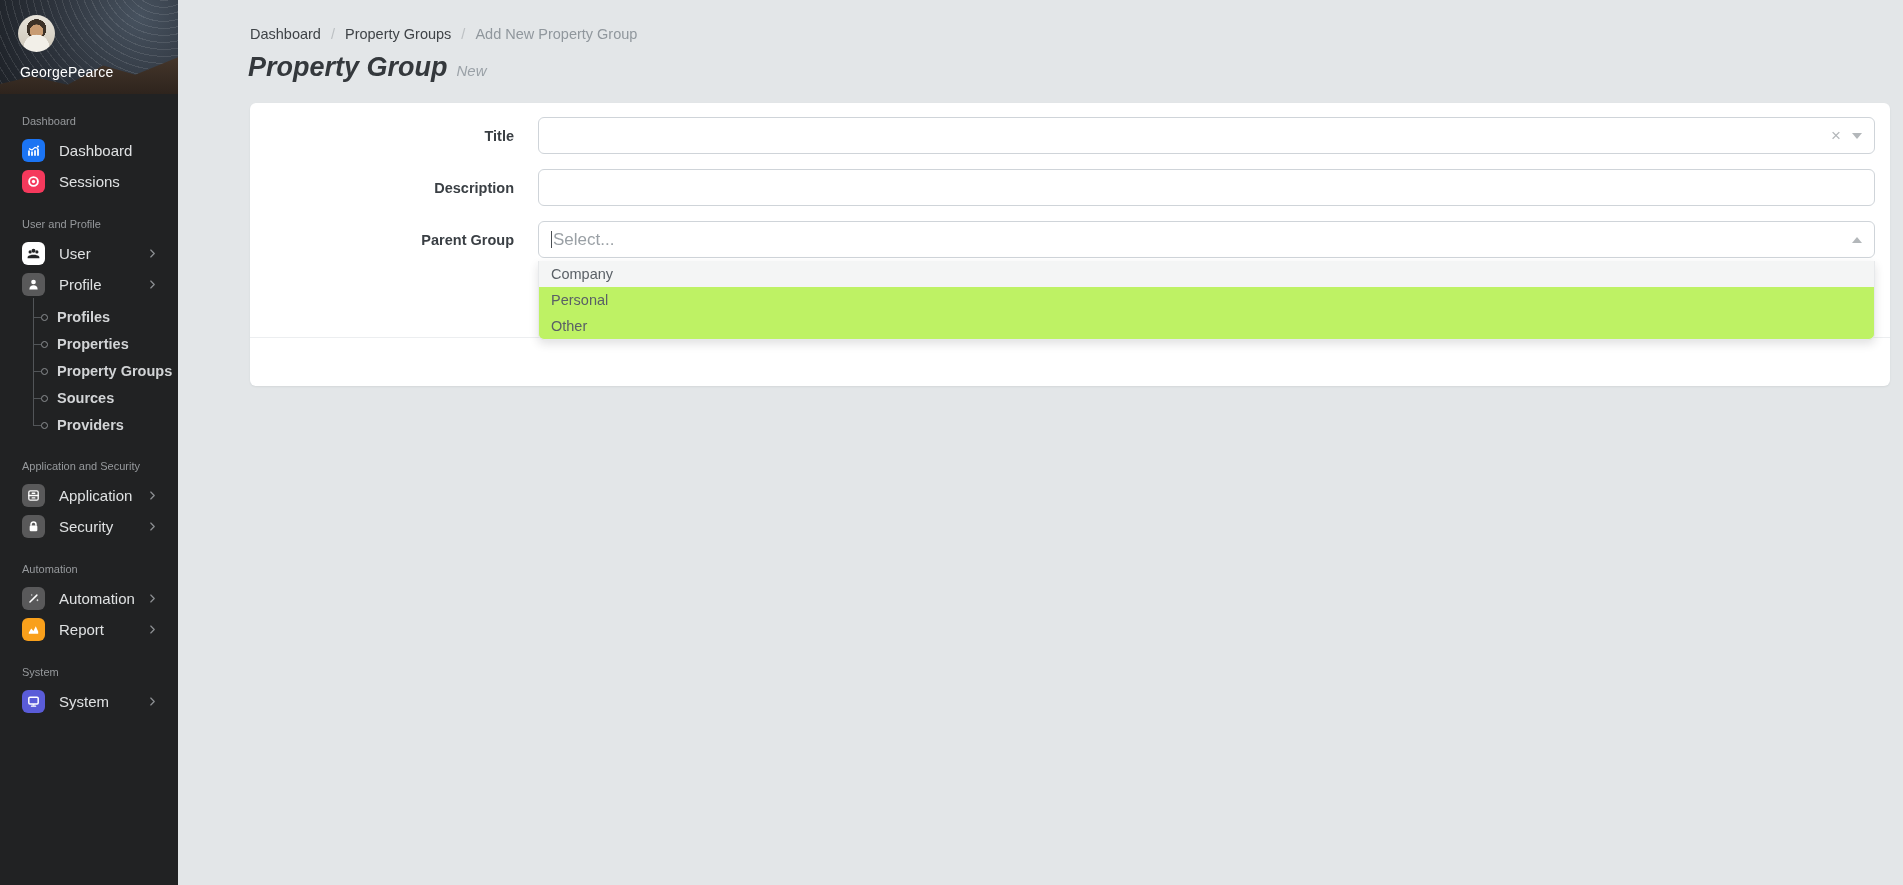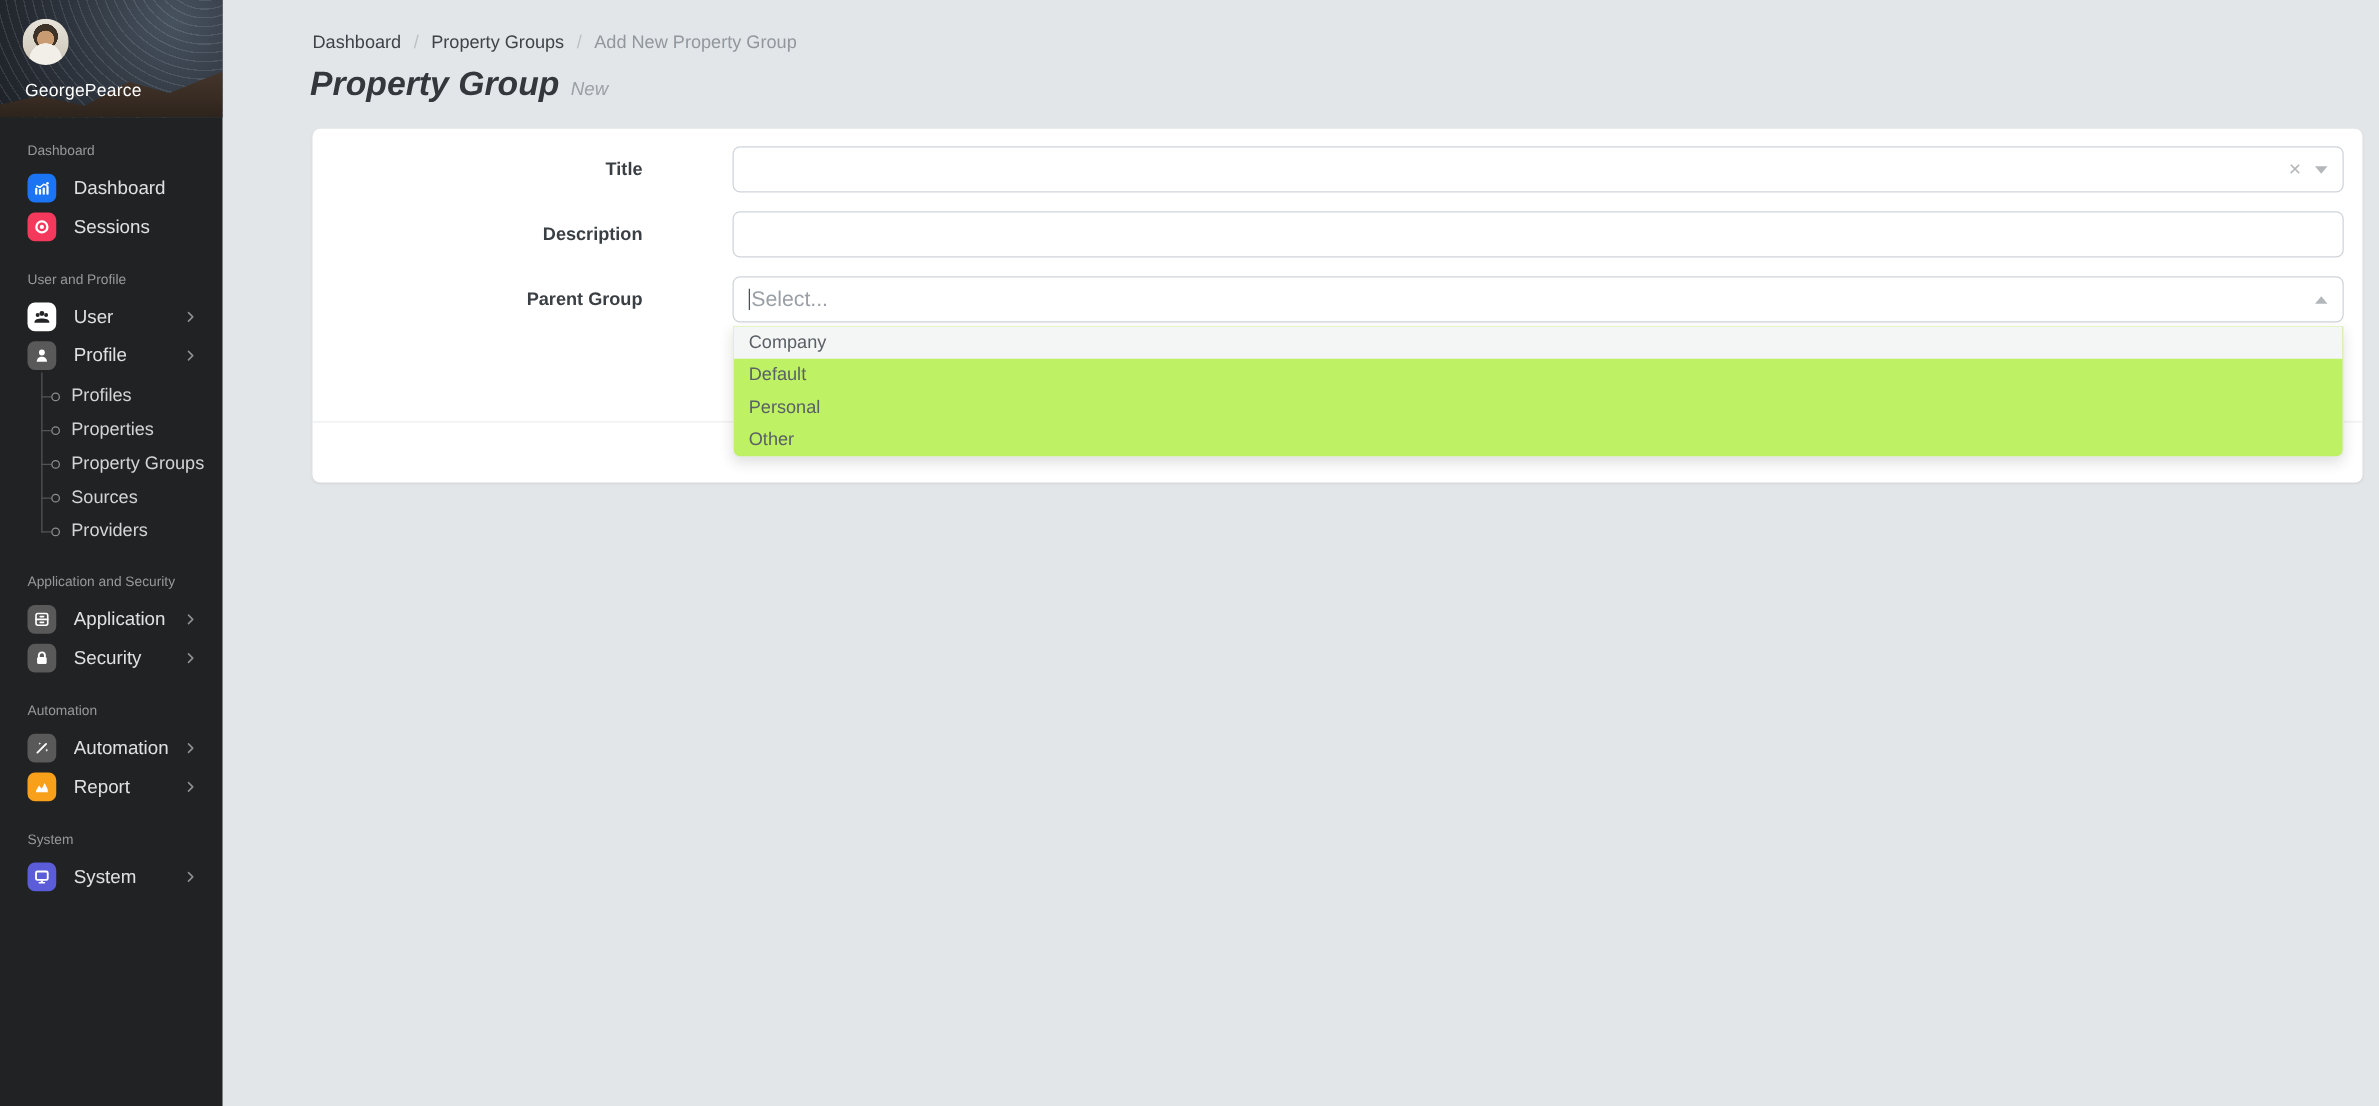--- a/index.html
+++ b/index.html
@@ -51,21 +51,21 @@
     height: 31px; padding: 0 20px 0 22px;
     color: #dfe1e2; font-size: 15px; cursor: pointer;
   }
   .chip {
     flex: none; width: 23px; height: 23px; border-radius: 6px;
     display: flex; align-items: center; justify-content: center;
     margin-right: 14px;
   }
   .nav-label { flex: 1; white-space: nowrap; overflow: hidden; }
   .chevron { flex: none; margin-left: 8px; display: flex; }
-  .subtree { list-style: none; position: relative; margin: 4px 0 2px 0; }
+  .subtree { list-style: none; position: relative; margin: 4px 0 2px 0; font-weight: bold; }
   .subtree::before {
     content: ""; position: absolute; left: 33px; top: -6px; bottom: 13px;
     border-left: 1px solid #525558;
   }
   .subtree li {
     position: relative; height: 27px; line-height: 27px;
     padding-left: 57px; font-size: 14.5px; color: #d2d4d6; cursor: pointer;
     white-space: nowrap;
   }
   .subtree li::before {
@@ -93,21 +93,21 @@
     display: flex; align-items: baseline; font-style: italic;
   }
   .page-title .subtitle { margin-left: 9px; font-size: 15px; font-weight: 400; color: #9aa1a7; }
 
   .card {
     position: absolute; left: 33px; right: 13px; top: 103px; height: 283px;
     background: #ffffff; border-radius: 6px;
     box-shadow: 0 1px 2px rgba(40,45,50,0.08);
   }
   .card-body { padding: 14px 15px 0 0; }
-  .form-row { display: flex; align-items: center; margin-bottom: 15px; gap: 48px; }
+  .form-row { display: flex; align-items: center; margin-bottom: 15px; }
   .form-label {
     flex: 0 0 288px; padding-right: 24px; text-align: right;
     font-size: 14.5px; font-weight: 700; color: #3a3f44;
   }
   .field-wrap { flex: 1; position: relative; }
   .text-input, .select-box {
     width: 100%; height: 37px;
     border: 1px solid #cfd4d9; border-radius: 6px;
     background: #ffffff; font-size: 17px; color: #3a3f44;
     padding: 0 12px; outline: none;
@@ -346,21 +346,20 @@
       <div class="form-row">
         <label class="form-label">Parent Group</label>
         <div class="field-wrap">
           <div class="select-box">
             <span class="text-cursor"></span>
             <span class="placeholder">Select...</span>
           </div>
           <span class="caret-up"></span>
           <ul class="dropdown">
             <li class="highlighted">Company</li>
-            <li>Default</li>
             <li>Personal</li>
             <li>Other</li>
           </ul>
         </div>
       </div>
 
     </div>
     <div class="card-footer"></div>
   </section>
 

